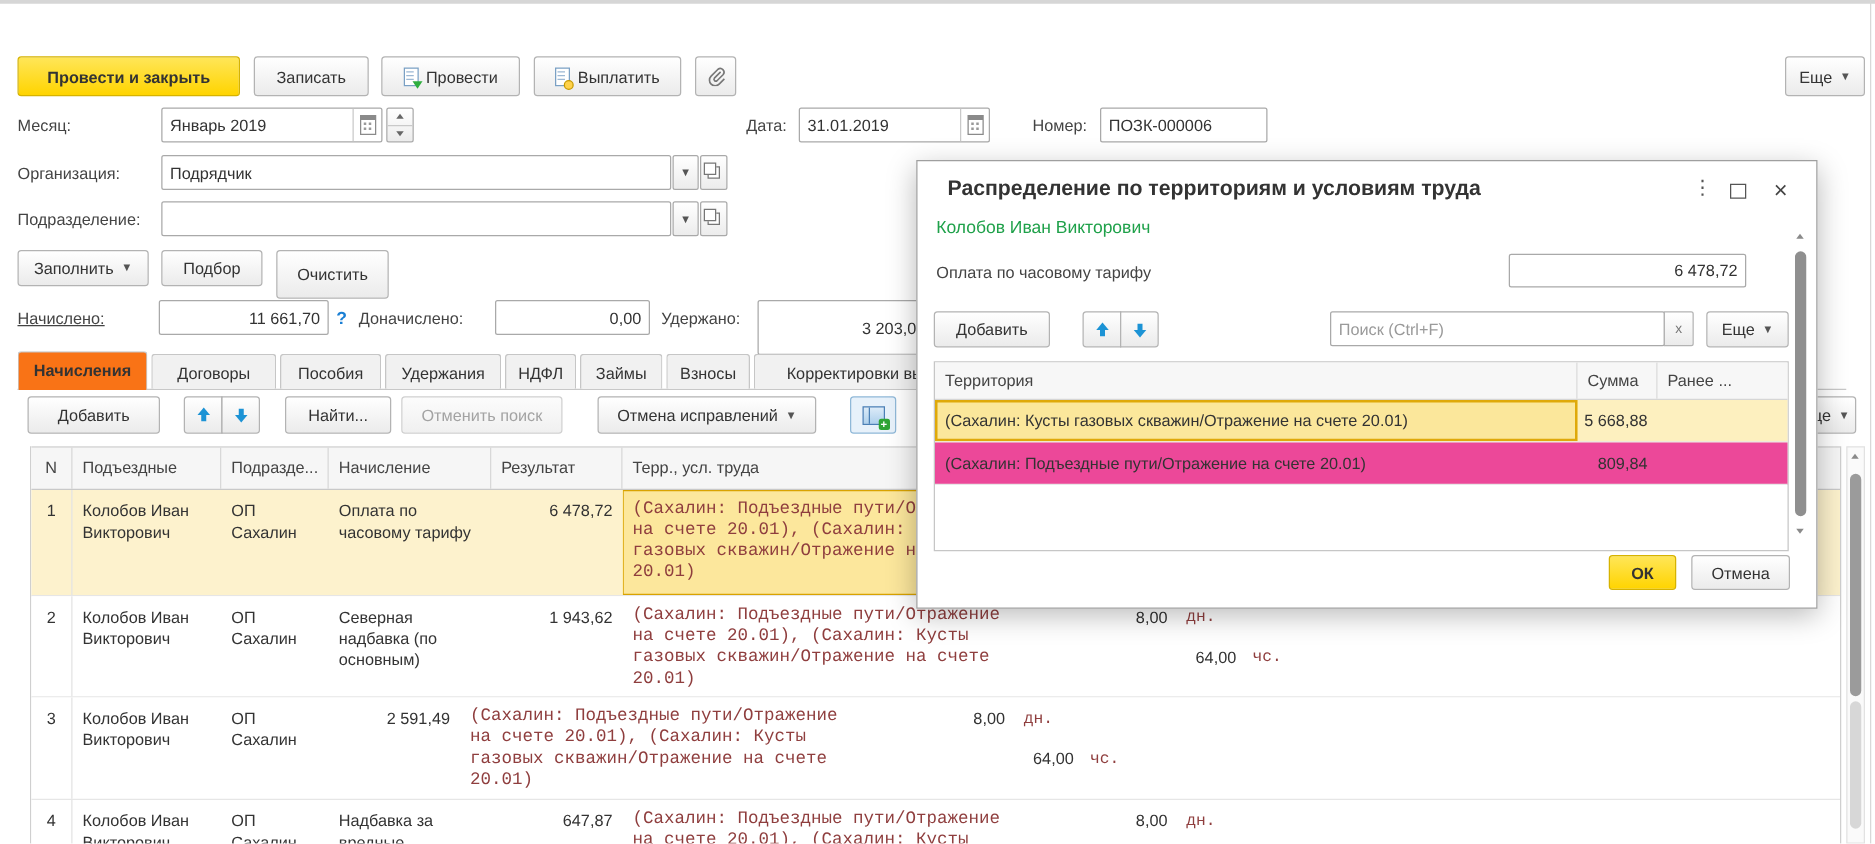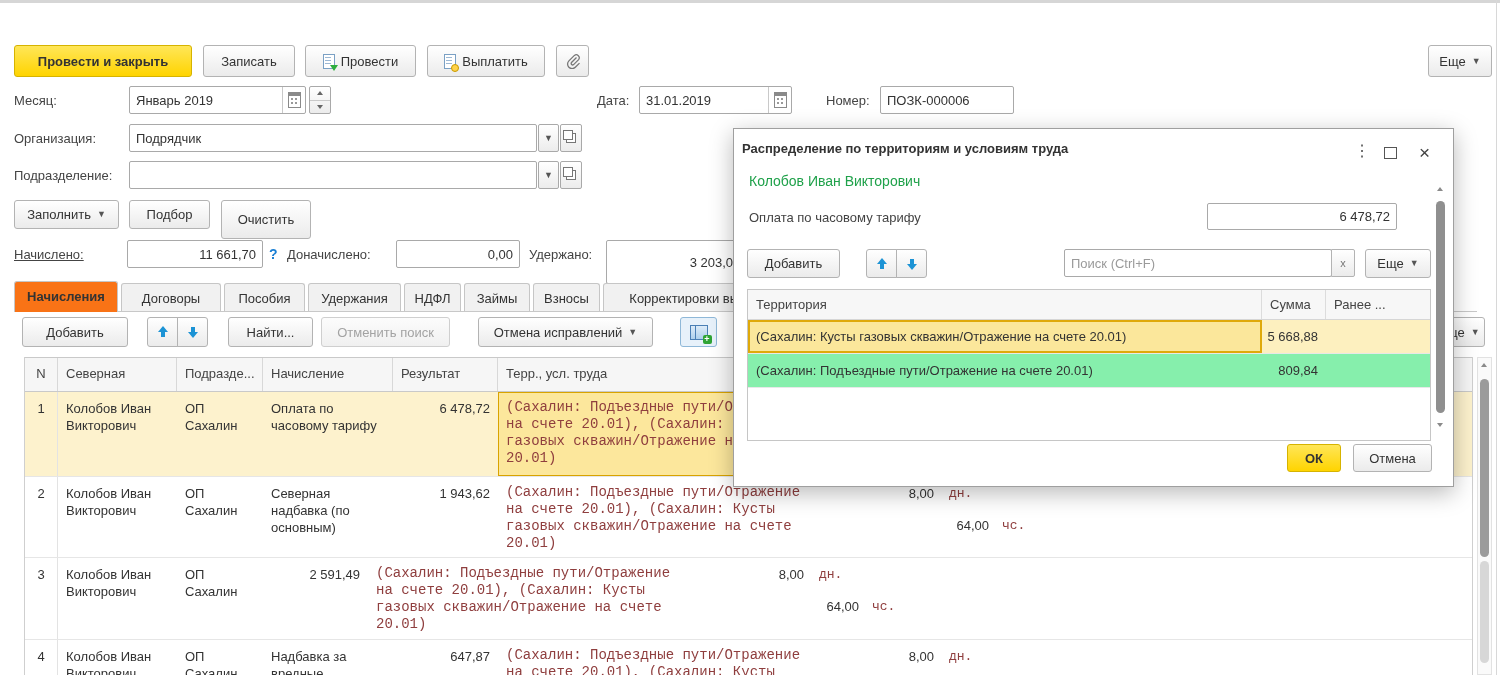--- a/index.html
+++ b/index.html
@@ -76,28 +76,28 @@
   .d-unit{position:absolute;left:90px;top:9px;font-family:"Liberation Mono","DejaVu Sans Mono",monospace;color:#8f3e3e;}
   .h-num{position:absolute;left:0;top:41px;width:130px;text-align:right;}
   .h-unit{position:absolute;left:143px;top:41px;font-family:"Liberation Mono","DejaVu Sans Mono",monospace;color:#8f3e3e;}
   
   .sbar{position:absolute;background:#fafafa;border:1px solid #e2e2e2;box-sizing:border-box;}
   .sthumb{position:absolute;border-radius:6px;background:#9b9b9b;}
   .sthumb.light{background:#d7d7d7;}
   
   .dlg{position:absolute;left:733px;top:128px;width:719px;height:357px;background:#fff;border:1px solid #9f9f9f;
        box-shadow:0 6px 22px rgba(0,0,0,.28);z-index:50;}
-  .dlg-title{position:absolute;left:8px;top:12px;font-size:13px;font-weight:bold;color:#333;}
+  .dlg-title{position:absolute;left:24px;top:12px;font-size:17px;font-weight:bold;color:#333;}
   .dlg-ctl{position:absolute;top:14px;font-size:16px;color:#555;cursor:pointer;line-height:1;}
   .dlg-max{top:18px;width:12px;height:11px;border:2px solid #555;}
   .dlg-link{position:absolute;left:15px;top:44px;font-size:14px;color:#1fa14a;cursor:pointer;}
   .dlg-table{position:absolute;left:13px;top:160px;width:684px;height:152px;border:1px solid #c6c6c6;box-sizing:border-box;background:#fff;}
   .d-headr{display:flex;height:30px;background:#f7f7f7;border-bottom:1px solid #d6d6d6;box-sizing:border-box;}
   .d-hc{font-size:13px;color:#444;padding:7px 0 0 8px;border-right:1px solid #dcdcdc;box-sizing:border-box;}
-  .d-row{display:flex;height:34px;border-bottom:1px solid #e8e8e8;box-sizing:border-box;background:#86efac;}
+  .d-row{display:flex;height:34px;border-bottom:1px solid #e8e8e8;box-sizing:border-box;background:#ec4899;}
   .d-row.sel{background:#fdf0bf;}
   .d-ct{width:514px;padding:9px 0 0 8px;font-size:13px;color:#333;box-sizing:border-box;white-space:nowrap;overflow:hidden;}
   .d-row.sel .d-ct{background:#fbe79b;box-shadow:inset 0 0 0 2px #dfa90a;}
   .d-cs{width:64px;padding:9px 8px 0 0;font-size:13px;color:#333;text-align:right;box-sizing:border-box;}
   .d-ce{flex:1;}
   .help{position:absolute;font-size:14px;font-weight:bold;color:#1a7fd4;cursor:pointer;}
   .tbl-ico{position:relative;width:16px;height:13px;border:1px solid #4a7fb5;background:linear-gradient(#dcebf8,#aed0ec);}
   .tbl-ico::before{content:"";position:absolute;left:4px;top:0;width:1px;height:13px;background:#4a7fb5;}
   .tbl-ico .plus{position:absolute;right:-5px;bottom:-5px;width:9px;height:9px;background:#2fa435;border-radius:2px;
        color:#fff;font-size:9px;font-weight:bold;line-height:9px;text-align:center;}
@@ -253,21 +253,21 @@
       </span>
   </div>
   <div class="btn" style="left:1433px;top:317px;width:52px;height:30px;">
     <span>Еще</span>
     <span class="caret">▼</span>
   </div>
 
   <div class="grid">
     <div class="g-head">
       <div class="gc c-n">N</div>
-      <div class="gc c-emp">Северная</div>
+      <div class="gc c-emp">Подъездные</div>
       <div class="gc c-dept">Подразде...</div>
       <div class="gc c-acc">Начисление</div>
       <div class="gc c-res" style="text-align:left;padding-left:8px;">Результат</div>
       <div class="gc c-terr" style="font-family:'Liberation Sans',sans-serif;color:#444;">Терр., усл. труда</div>
       <div class="gc c-cnt"></div>
       <div class="gc c-fill" style="border-right:none;"></div>
     </div>
 
     <div class="g-row row-sel" style="height:85px;">
       <div class="gc c-n">1</div>

